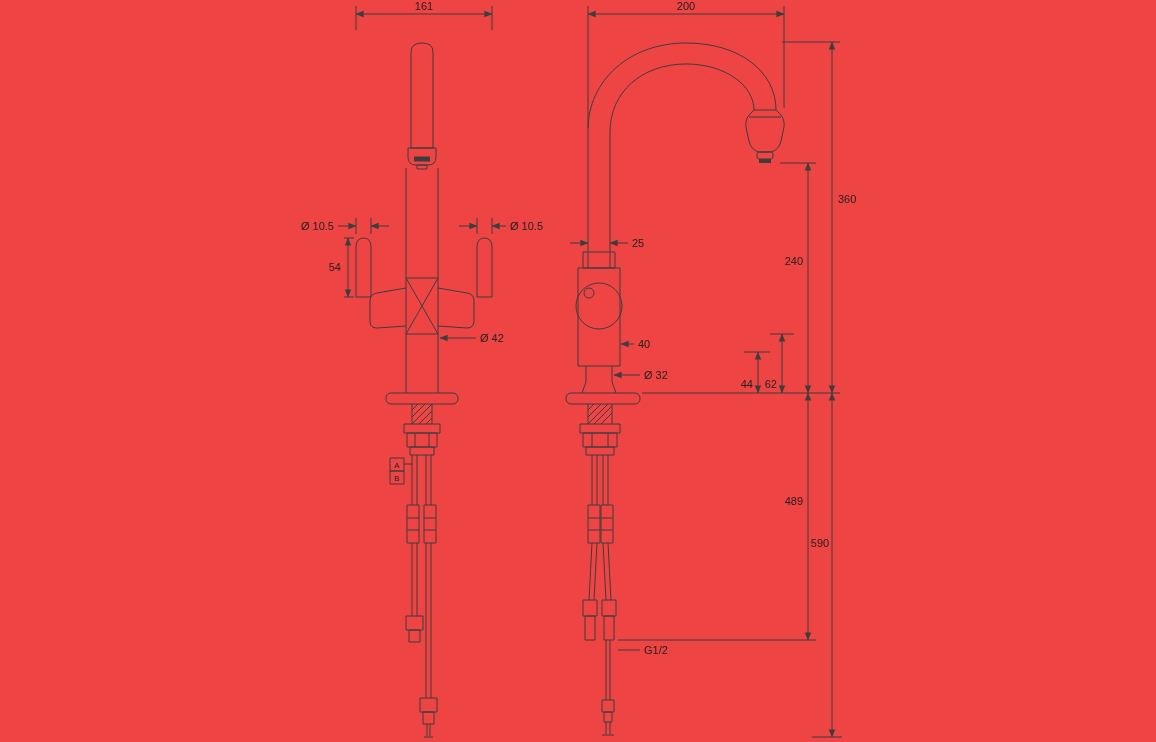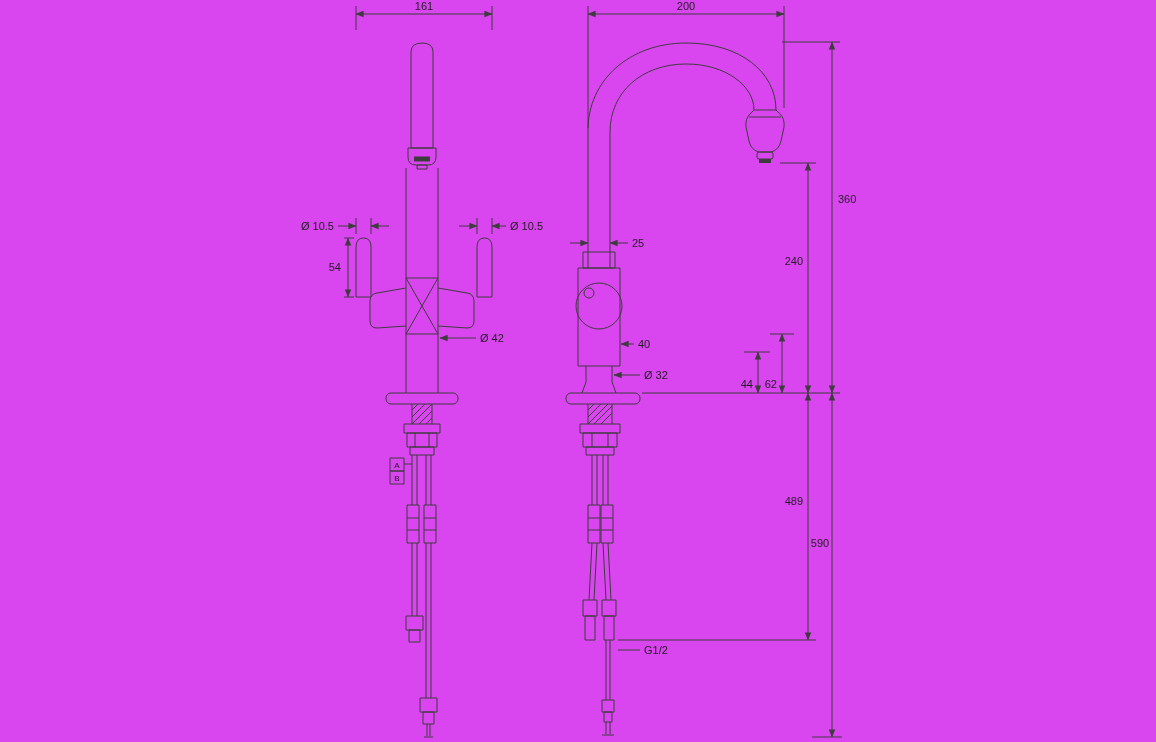--- a/index.html
+++ b/index.html
@@ -1,16 +1,16 @@
 <!DOCTYPE html>
 <html><head>
 <meta charset="utf-8">
 <style>
   html,body{margin:0;padding:0;background:#ffffff;}
-  .canvas{position:relative;width:1156px;height:742px;background:#d946ef;overflow:hidden;
+  .canvas{position:relative;width:1156px;height:742px;background:#ef4444;overflow:hidden;
           font-family:"Liberation Sans",sans-serif;}
   svg{display:block;}
   .s{stroke:#3d3d3d;stroke-width:1;fill:none;stroke-linecap:butt;stroke-linejoin:round;}
   .f{fill:#3d3d3d;stroke:none;}
   .t{font-family:"Liberation Sans",sans-serif;font-size:11px;fill:#1f1f1f;}
   .ts{font-family:"Liberation Sans",sans-serif;font-size:8px;fill:#1f1f1f;}
   .mid{text-anchor:middle;}
   .end{text-anchor:end;}
 </style>
 </head>

